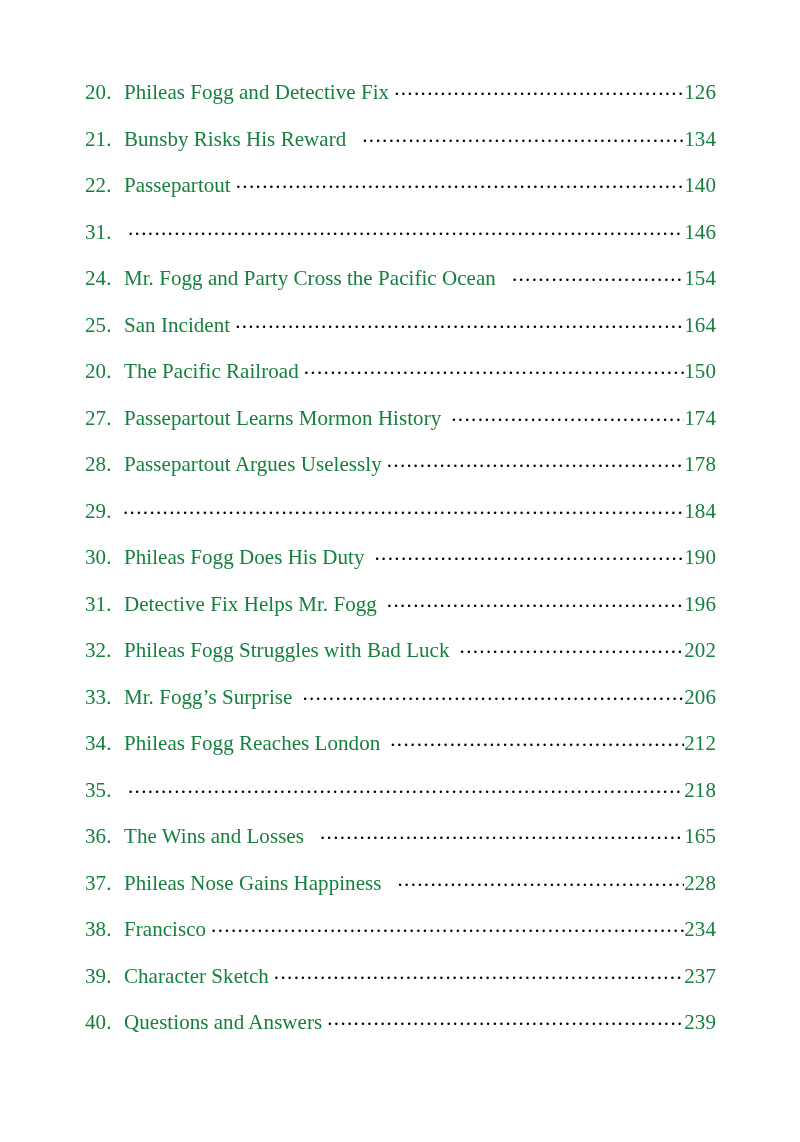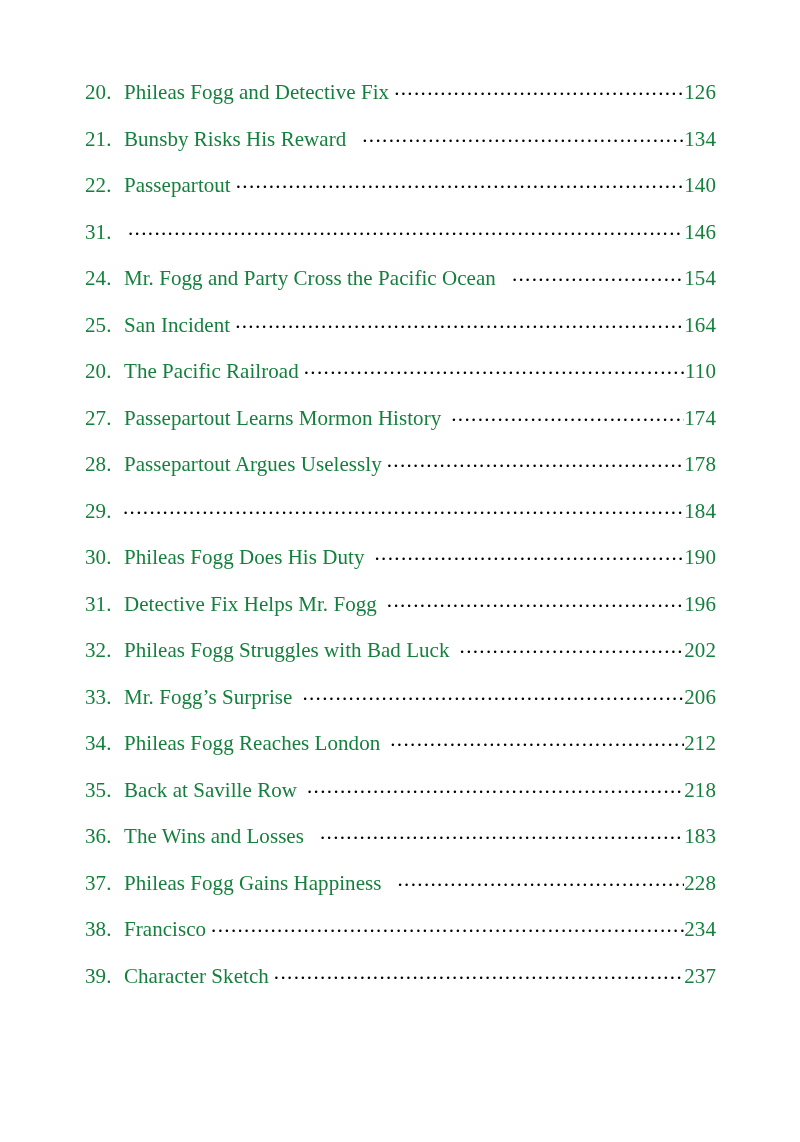--- a/index.html
+++ b/index.html
@@ -125,21 +125,21 @@
       <div class="toc-entry gap-s">
         <span class="entry-num">25.</span>
         <span class="entry-title">San Incident</span>
         <span class="entry-leader"></span>
         <span class="entry-page">164</span>
       </div>
       <div class="toc-entry gap-s">
         <span class="entry-num">20.</span>
         <span class="entry-title">The Pacific Railroad</span>
         <span class="entry-leader"></span>
-        <span class="entry-page">110</span>
+        <span class="entry-page">150</span>
       </div>
       <div class="toc-entry gap-m">
         <span class="entry-num">27.</span>
         <span class="entry-title">Passepartout Learns Mormon History</span>
         <span class="entry-leader"></span>
         <span class="entry-page">174</span>
       </div>
       <div class="toc-entry gap-s">
         <span class="entry-num">28.</span>
         <span class="entry-title">Passepartout Argues Uselessly</span>
@@ -176,42 +176,47 @@
         <span class="entry-page">206</span>
       </div>
       <div class="toc-entry gap-m">
         <span class="entry-num">34.</span>
         <span class="entry-title">Phileas Fogg Reaches London</span>
         <span class="entry-leader"></span>
         <span class="entry-page">212</span>
       </div>
       <div class="toc-entry gap-m">
         <span class="entry-num">35.</span>
-        <span class="entry-title">Back at Saville Row</span>
         <span class="entry-leader"></span>
         <span class="entry-page">218</span>
       </div>
       <div class="toc-entry gap-l">
         <span class="entry-num">36.</span>
         <span class="entry-title">The Wins and Losses</span>
         <span class="entry-leader"></span>
-        <span class="entry-page">183</span>
+        <span class="entry-page">165</span>
       </div>
       <div class="toc-entry gap-l">
         <span class="entry-num">37.</span>
-        <span class="entry-title">Phileas Fogg Gains Happiness</span>
+        <span class="entry-title">Phileas Nose Gains Happiness</span>
         <span class="entry-leader"></span>
         <span class="entry-page">228</span>
       </div>
       <div class="toc-entry gap-s">
         <span class="entry-num">38.</span>
         <span class="entry-title">Francisco</span>
         <span class="entry-leader"></span>
         <span class="entry-page">234</span>
       </div>
       <div class="toc-entry gap-s">
         <span class="entry-num">39.</span>
         <span class="entry-title">Character Sketch</span>
         <span class="entry-leader"></span>
         <span class="entry-page">237</span>
       </div>
+      <div class="toc-entry gap-s">
+        <span class="entry-num">40.</span>
+        <span class="entry-title">Questions and Answers</span>
+        <span class="entry-leader"></span>
+        <span class="entry-page">239</span>
+      </div>
     </div>
 </div>
 
 </body></html>

